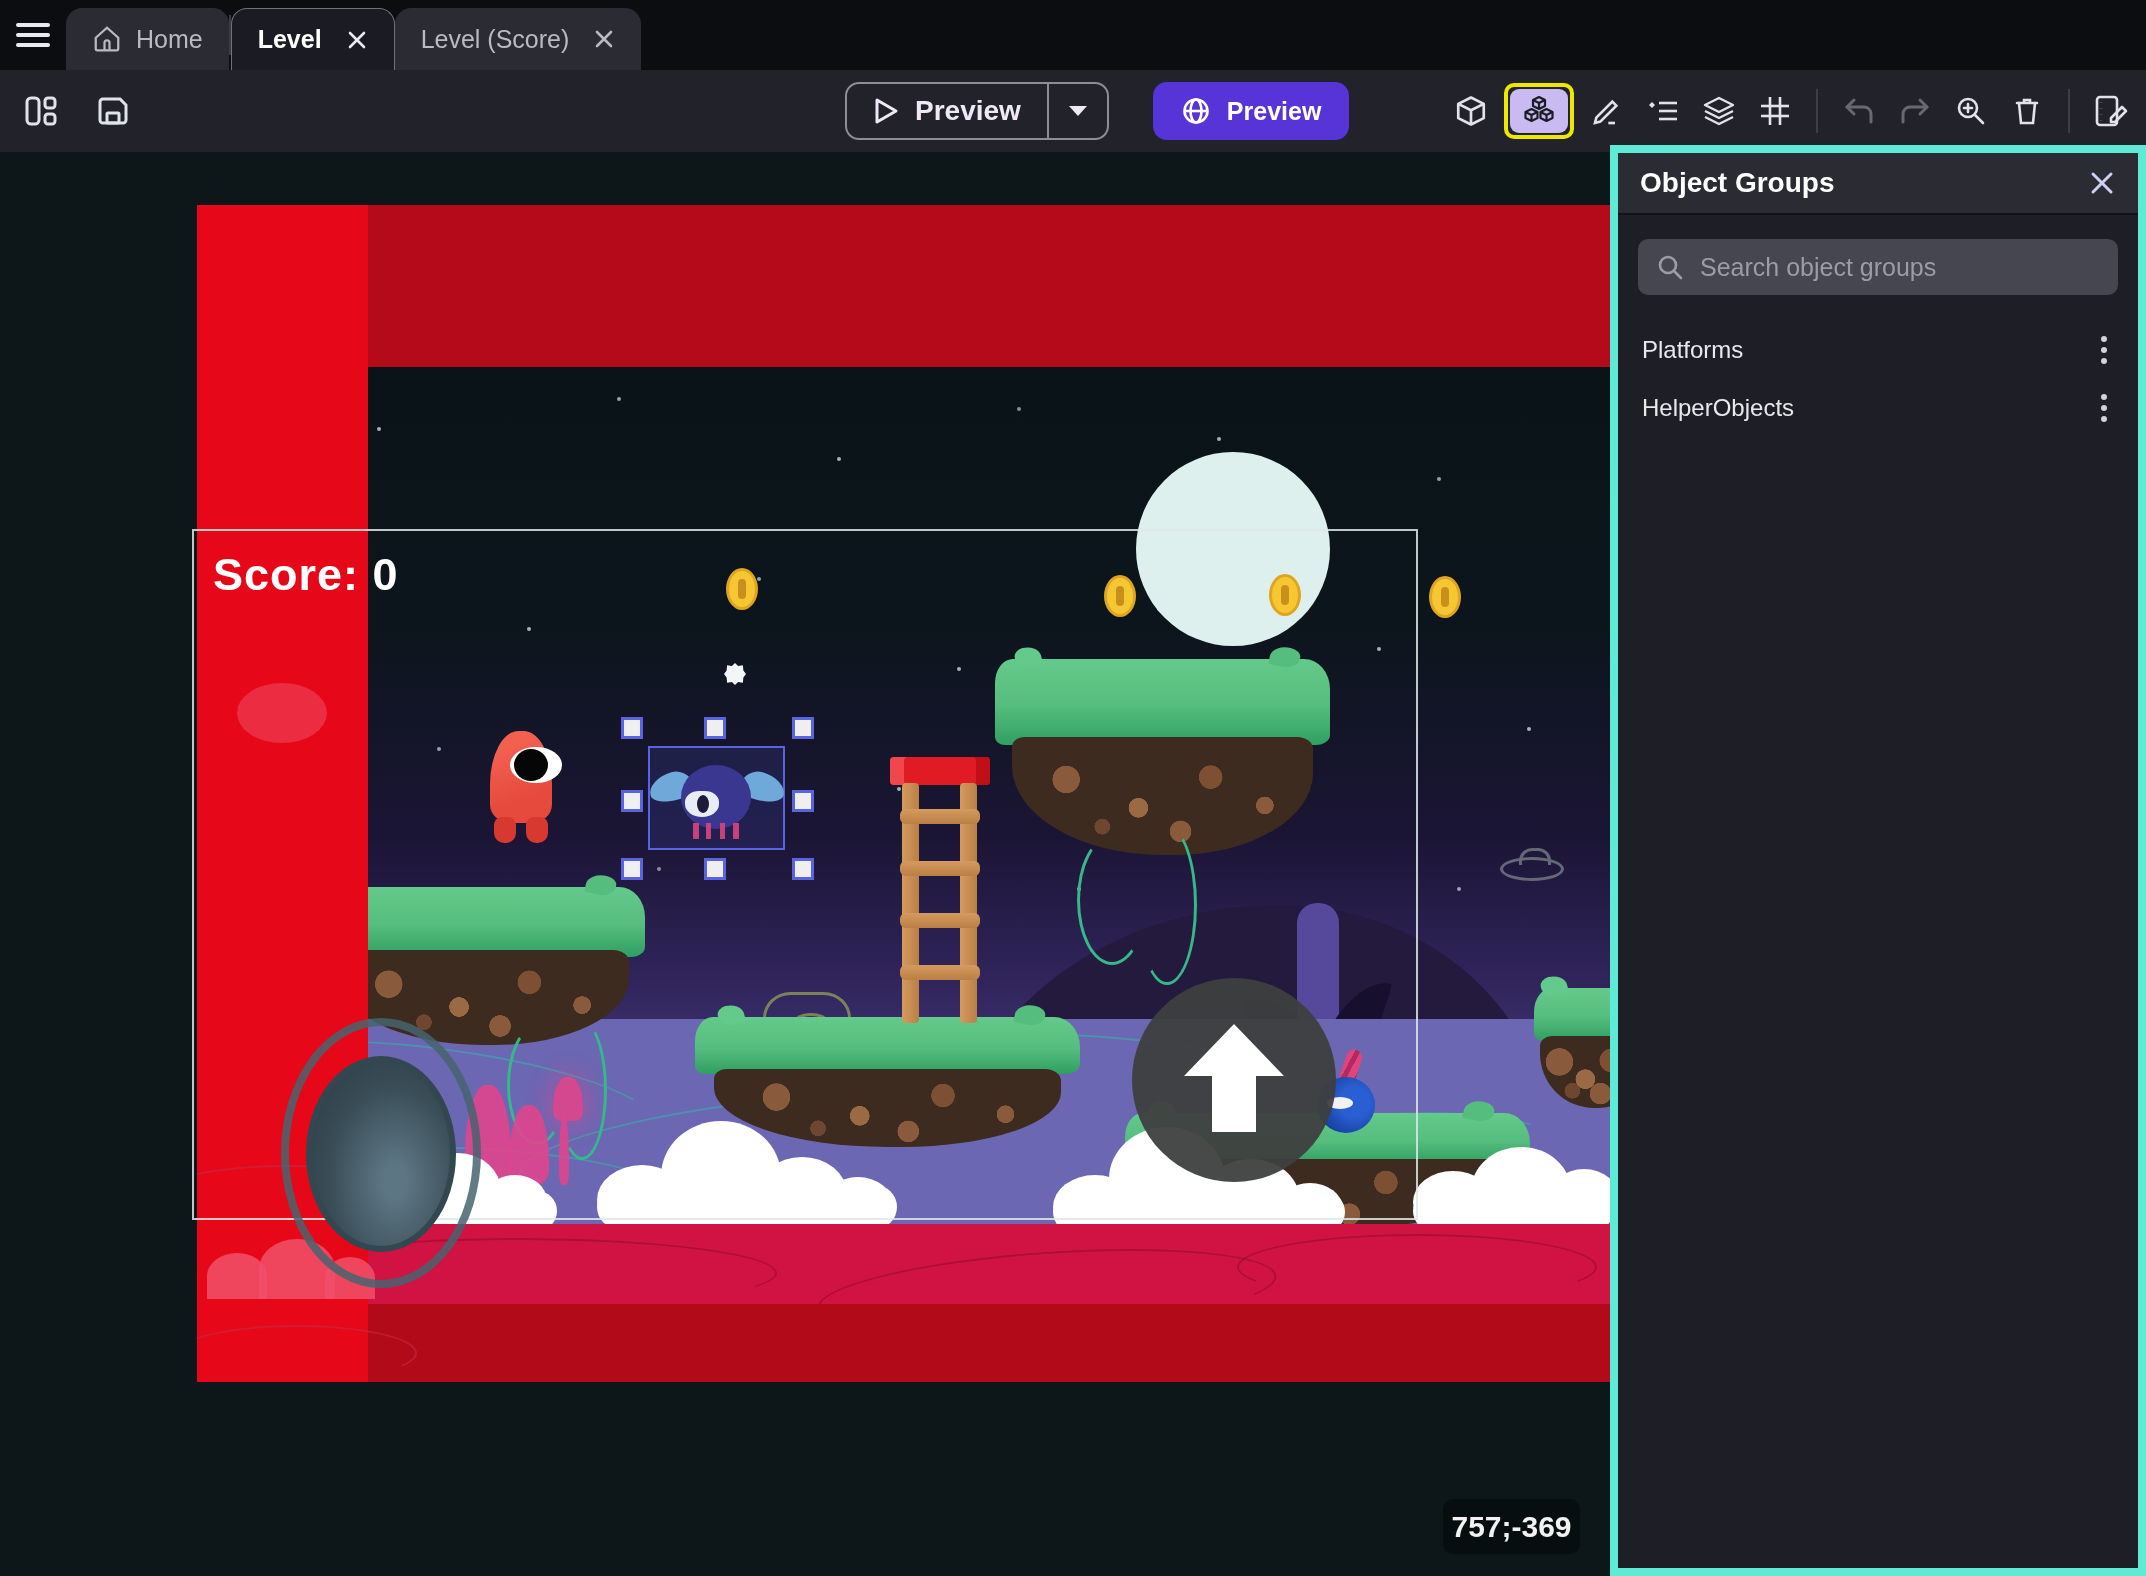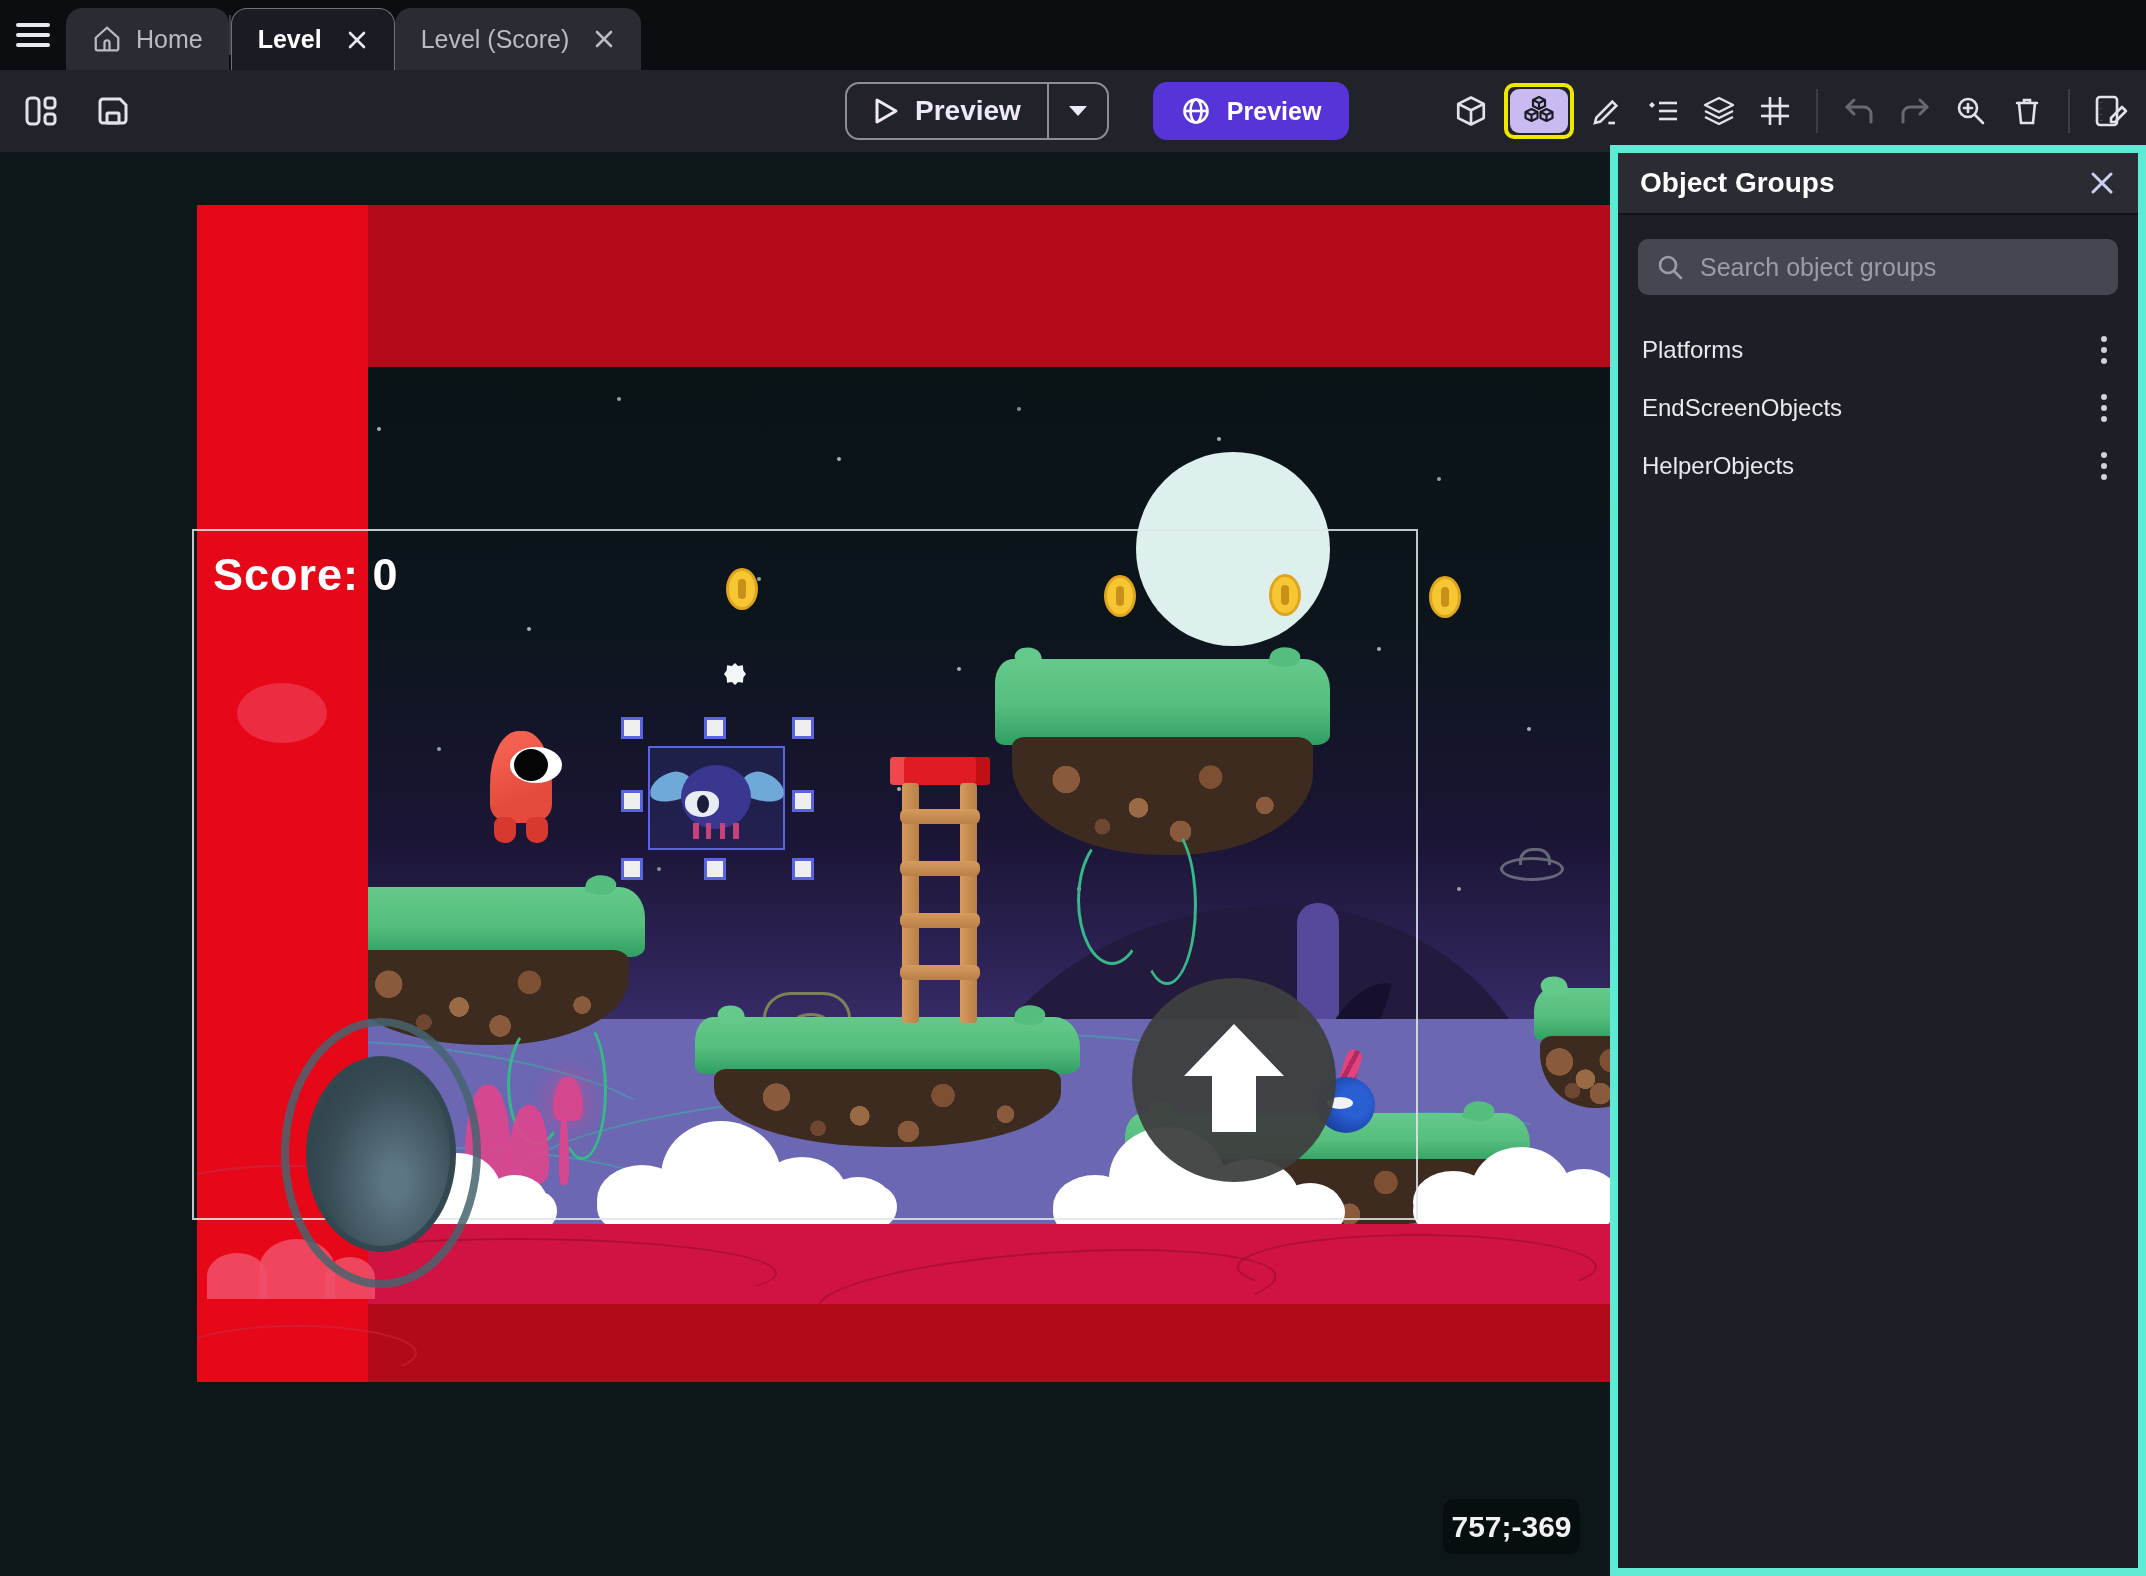--- a/index.html
+++ b/index.html
@@ -533,30 +533,20 @@
         <span class="group-name">Platforms</span>
         <span class="kebab">
           <svg width="8" height="30" viewBox="0 0 8 30" fill="#d2d3da">
               <circle cx="4" cy="4" r="3"></circle>
               <circle cx="4" cy="15" r="3"></circle>
               <circle cx="4" cy="26" r="3"></circle>
             </svg>
         </span>
       </div>
       <div class="group-row">
-        <span class="group-name">EndScreenObjects</span>
-        <span class="kebab">
-          <svg width="8" height="30" viewBox="0 0 8 30" fill="#d2d3da">
-              <circle cx="4" cy="4" r="3"></circle>
-              <circle cx="4" cy="15" r="3"></circle>
-              <circle cx="4" cy="26" r="3"></circle>
-            </svg>
-        </span>
-      </div>
-      <div class="group-row">
         <span class="group-name">HelperObjects</span>
         <span class="kebab">
           <svg width="8" height="30" viewBox="0 0 8 30" fill="#d2d3da">
               <circle cx="4" cy="4" r="3"></circle>
               <circle cx="4" cy="15" r="3"></circle>
               <circle cx="4" cy="26" r="3"></circle>
             </svg>
         </span>
       </div>
     </div>

